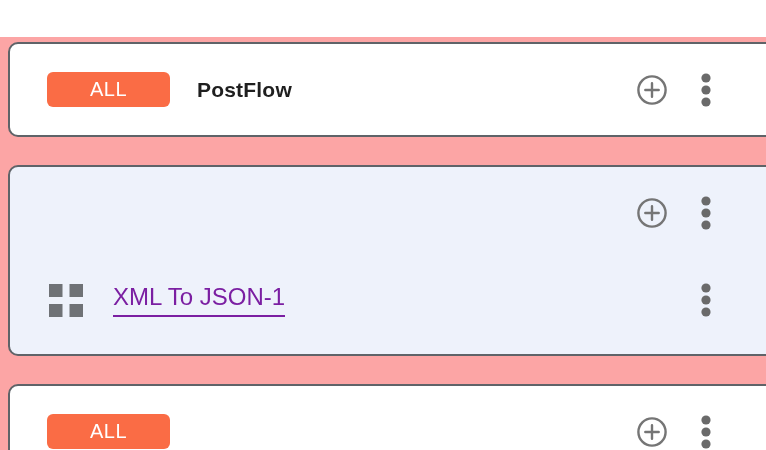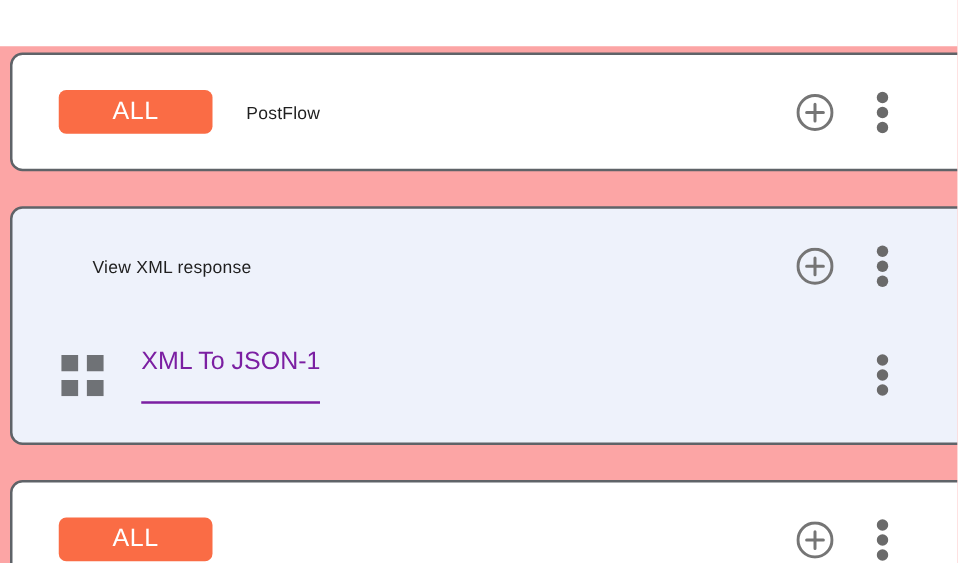--- a/index.html
+++ b/index.html
@@ -46,22 +46,22 @@
     color: #ffffff;
     font-size: 20px;
     letter-spacing: 0.5px;
     flex: 0 0 auto;
   }
   .badge-all { background: #FA6C45; }
   .badge-get { background: #3B6BD5; }
 
   .flow-title {
     margin-left: 27px;
-    font-size: 14px;
-    font-weight: 400;
+    font-size: 21px;
+    font-weight: 700;
     color: #1F1F1F;
     letter-spacing: 0.2px;
     white-space: nowrap;
   }
 
   .icon-btn {
     position: absolute;
     top: 50%;
     transform: translateY(-50%);
     background: none;
@@ -78,25 +78,25 @@
     position: relative;
     display: flex;
     align-items: center;
     height: 62px;
     margin-top: 11px;
     padding-left: 39px;
   }
   .grid-icon { line-height: 0; flex: 0 0 auto; }
   .policy-link {
     margin-left: 30px;
-    font-size: 20px;
+    font-size: 24px;
     color: #7B1FA2;
     text-decoration: none;
     border-bottom: 2px solid #7B1FA2;
-    padding-bottom: 20px;
+    padding-bottom: 4px;
     white-space: nowrap;
     cursor: pointer;
   }
 </style>
 </head>
 <body>
 
 <div class="stage">
 
   <div class="card card-1">
@@ -118,21 +118,20 @@
               <circle cx="5" cy="17" r="4.6"></circle>
               <circle cx="5" cy="29" r="4.6"></circle>
           </svg>
         </span>
       </button>
     </div>
   </div>
 
   <div class="card card-2 selected">
     <div class="flow-row">
-      <span class="flow-title">View XML response</span>
       <button class="icon-btn btn-plus">
         <span>
           <svg width="30" height="30" viewBox="0 0 30 30">
             <circle cx="15" cy="15" r="13.6" fill="none" stroke="#757575" stroke-width="2.4"></circle>
             <path d="M15 8.3 V21.7 M8.3 15 H21.7" fill="none" stroke="#757575" stroke-width="2.4" stroke-linecap="round"></path>
           </svg>
         </span>
       </button>
       <button class="icon-btn btn-dots">
         <span>

